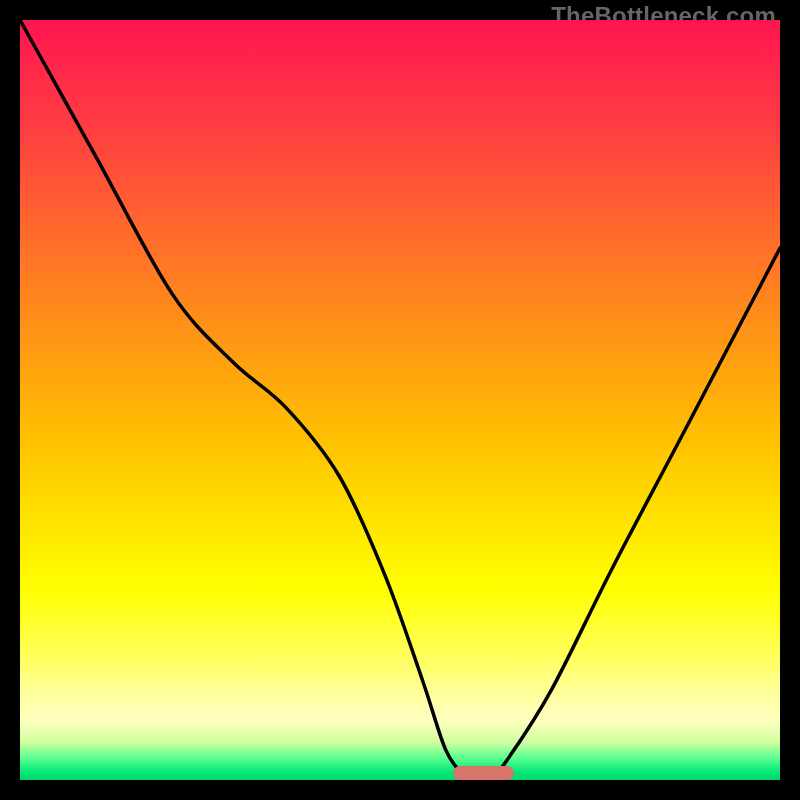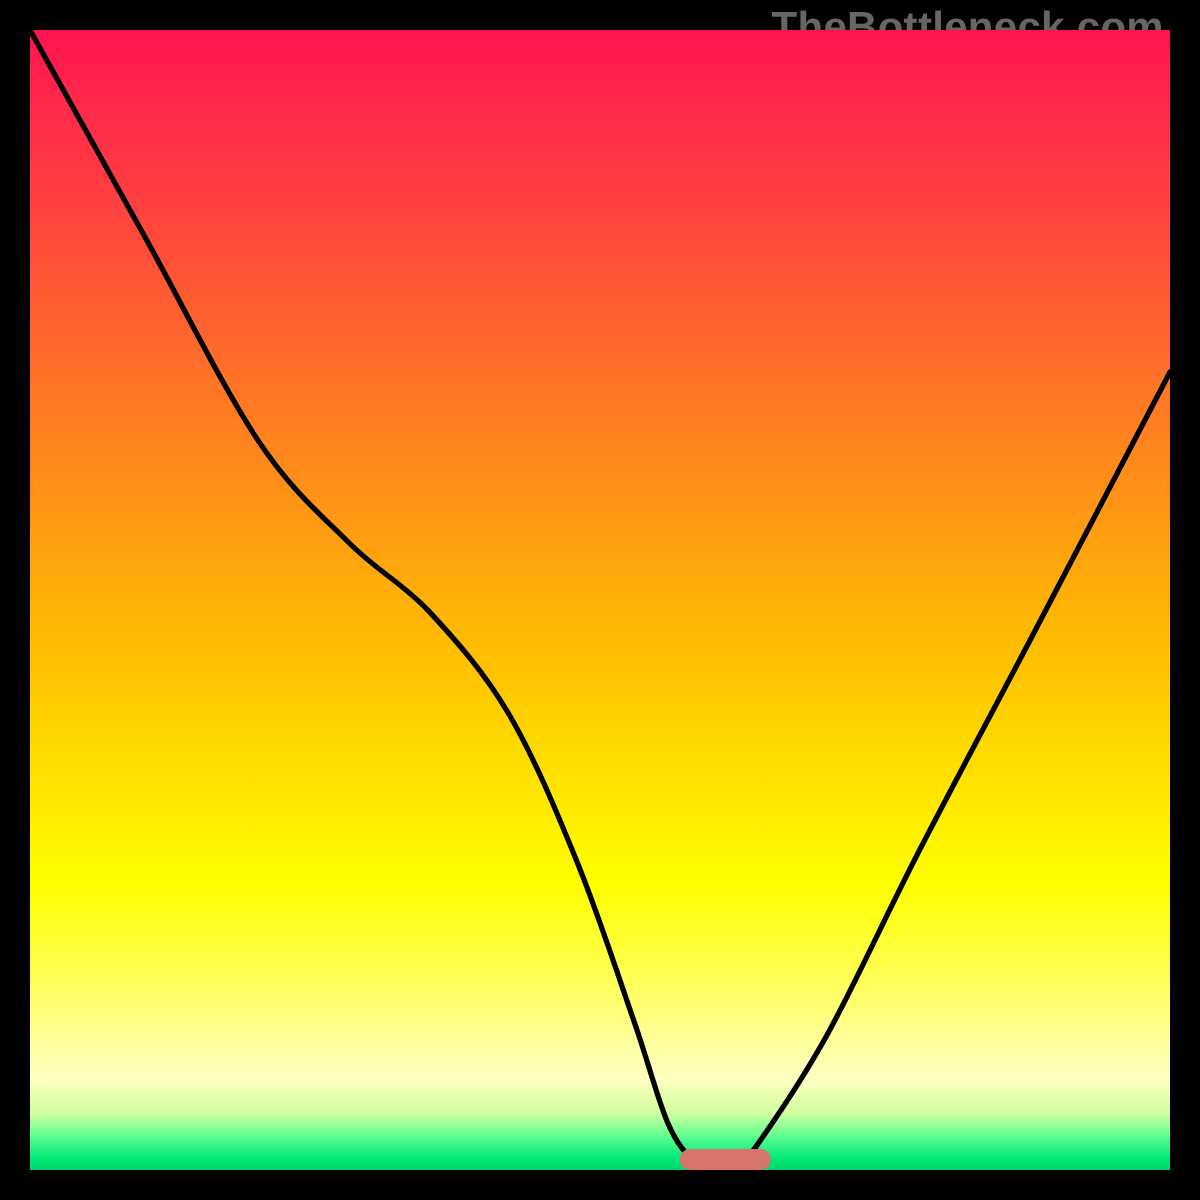--- a/index.html
+++ b/index.html
@@ -48,21 +48,21 @@
       #60ff90 97%,
       #00e878 99%,
       #00d868 100%
     );
   }
   .watermark {
     position: absolute;
     top: 2px;
     right: 24px;
     font-family: Arial, Helvetica, sans-serif;
-    font-size: 28px;
+    font-size: 24px;
     font-weight: bold;
     color: #666666;
     letter-spacing: 0.2px;
   }
   svg.curve {
     position: absolute;
     left: 0;
     top: 0;
     width: 760px;
     height: 760px;

